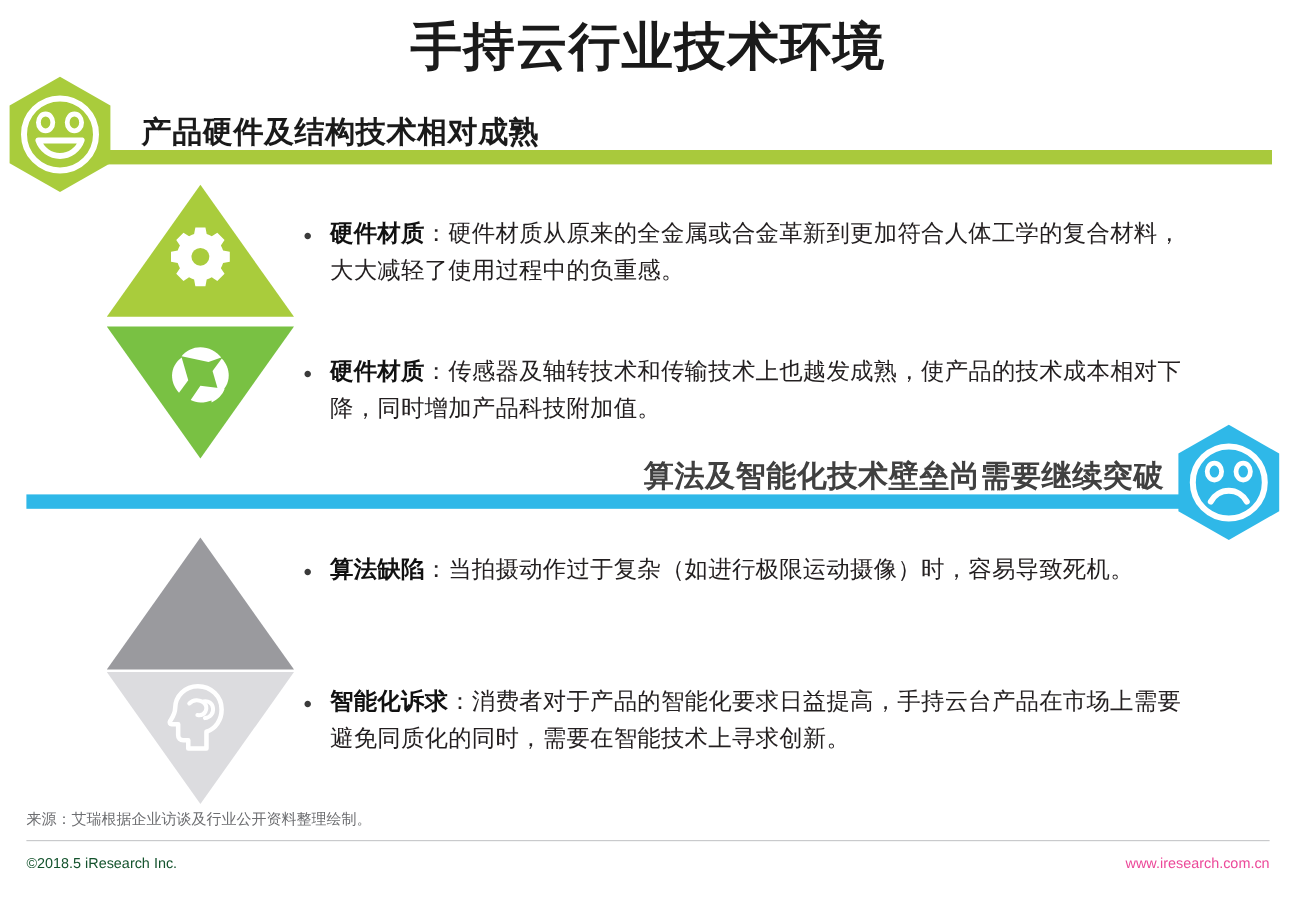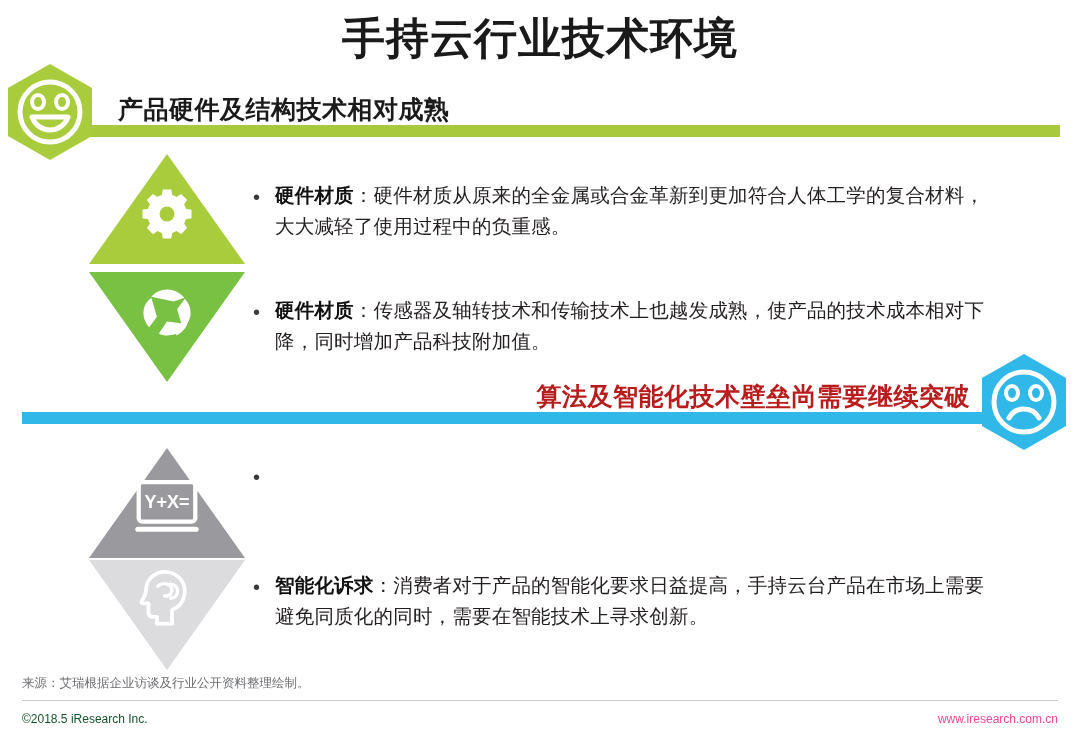--- a/index.html
+++ b/index.html
@@ -60,21 +60,21 @@
     font-weight: bold;
     color: #1a1a1a;
     letter-spacing: 0.5px;
   }
   .section-head-blue {
     position: absolute;
     right: 110px;
     top: 380px;
     font-size: 25px;
     font-weight: bold;
-    color: #b91c1c;
+    color: #404040;
     letter-spacing: 0.5px;
     text-align: right;
   }
 
   
   .hex {
     position: absolute;
     width: 92px;
     height: 100px;
   }
@@ -234,30 +234,24 @@
       <circle cx="46" cy="50" r="30" fill="none" stroke="#ffffff" stroke-width="5"></circle>
       <ellipse cx="34" cy="41" rx="6" ry="7" fill="none" stroke="#ffffff" stroke-width="4"></ellipse>
       <ellipse cx="58" cy="41" rx="6" ry="7" fill="none" stroke="#ffffff" stroke-width="4"></ellipse>
       <path d="M31 66 A17 17 0 0 1 61 66" fill="none" stroke="#ffffff" stroke-width="5" stroke-linecap="round"></path>
     </svg>
   </div>
 
   <div class="section-head-blue">算法及智能化技术壁垒尚需要继续突破</div>
 
   <div class="tri tri-up tri-3"></div>
-  <div class="tri-icon icon-3">
-    <svg viewBox="0 0 90 70" width="78" height="60">
-      <rect x="12" y="6" width="66" height="46" rx="4" fill="none" stroke="#ffffff" stroke-width="5"></rect>
-      <rect x="8" y="58" width="74" height="6" rx="3" fill="#ffffff"></rect>
-      <text x="45" y="36" text-anchor="middle" font-family="'Liberation Sans', sans-serif" font-size="21" font-weight="bold" fill="#ffffff">Y+X=</text>
-    </svg>
-  </div>
 
   <div class="bullet-row b3">
     <div class="bullet-dot">•</div>
+    <div class="bullet-text"><span class="lead">算法缺陷</span><span>：</span><span>当拍摄动作过于复杂（如进行极限运动摄像）时，容易导致死机。</span></div>
   </div>
 
   <div class="tri tri-down tri-4"></div>
   <div class="tri-icon icon-4">
     <svg viewBox="0 0 72 76" width="68" height="64">
       <path d="M57 30c0-13-10.5-23-23.5-23C21 7 11 16.5 11 29c0 5-2.5 8.5-5 12.5 -1 1.6 0 3 1.6 3H14v11c0 3 2 5 5 5h5v8h18V52c9-3 15-11.5 15-22z" fill="none" stroke="#ffffff" stroke-width="4.5" stroke-linejoin="round"></path>
       <path d="M25 24c4-4 10-4 14-1 3 2.5 3.5 6 2 9 -1.6 3-5 4-8 3.5" fill="none" stroke="#ffffff" stroke-width="4" stroke-linecap="round"></path>
       <path d="M39 22c5-1 9 2 9.5 7 .5 5-3 9-8 9.5" fill="none" stroke="#ffffff" stroke-width="4" stroke-linecap="round"></path>
     </svg>
   </div>

